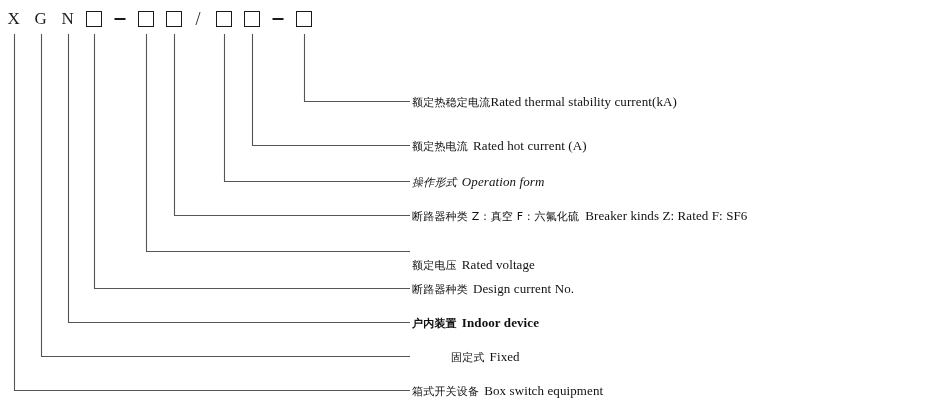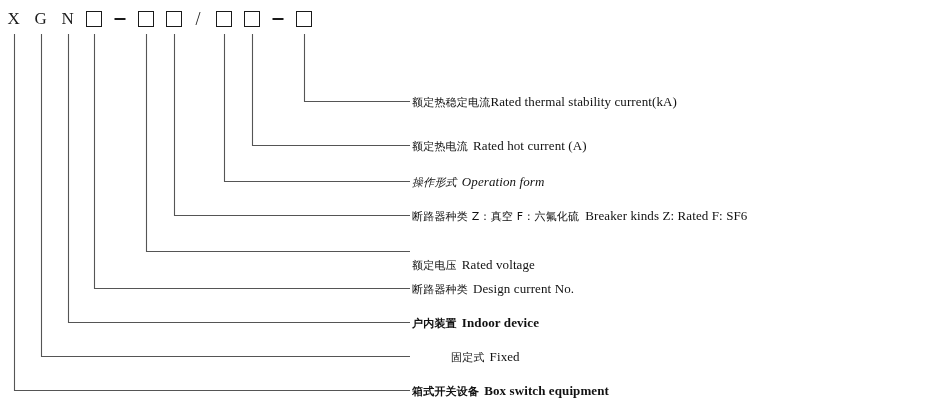--- a/index.html
+++ b/index.html
@@ -151,16 +151,16 @@
 
   <div id="label-column">
       <div class="label-row" style="left: 412px; top: 90px;"><span class="label-cn">额定热稳定电流</span><span class="label-en">Rated thermal stability current(kA)</span></div>
       <div class="label-row" style="left: 412px; top: 134px;"><span class="label-cn">额定热电流</span><span class="sp" style="width: 5px;"></span><span class="label-en">Rated hot current (A)</span></div>
       <div class="label-row" style="left: 412px; top: 170px; font-style: italic;"><span class="label-cn">操作形式</span><span class="sp" style="width: 5px;"></span><span class="label-en">Operation form</span></div>
       <div class="label-row" style="left: 412px; top: 204px;"><span class="label-cn">断路器种类 Z：真空 F：六氟化硫</span><span class="sp" style="width: 6px;"></span><span class="label-en">Breaker kinds Z: Rated F: SF6</span></div>
       <div class="label-row" style="left: 412px; top: 240px; margin-top: 13px;"><span class="label-cn">额定电压</span><span class="sp" style="width: 5px;"></span><span class="label-en">Rated voltage</span></div>
       <div class="label-row" style="left: 412px; top: 277px;"><span class="label-cn">断路器种类</span><span class="sp" style="width: 5px;"></span><span class="label-en">Design current No.</span></div>
       <div class="label-row" style="left: 412px; top: 311px; font-weight: bold;"><span class="label-cn">户内装置</span><span class="sp" style="width: 5px;"></span><span class="label-en">Indoor device</span></div>
       <div class="label-row" style="left: 412px; top: 345px; margin-left: 39px;"><span class="label-cn">固定式</span><span class="sp" style="width: 5px;"></span><span class="label-en">Fixed</span></div>
-      <div class="label-row" style="left: 412px; top: 379px; font-weight: bold;"><span class="label-cn">箱式开关设备</span><span class="sp" style="width: 5px;"></span><span class="label-en">Box switch equipment</span></div>
+      <div class="label-row" style="left: 412px; top: 379px;"><span class="label-cn">箱式开关设备</span><span class="sp" style="width: 5px;"></span><span class="label-en">Box switch equipment</span></div>
     </div>
 
 </div>
 
 </body></html>

